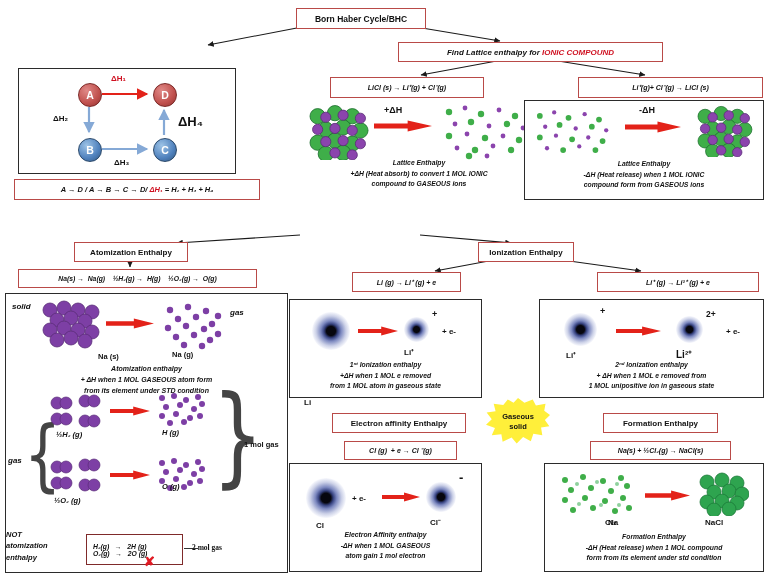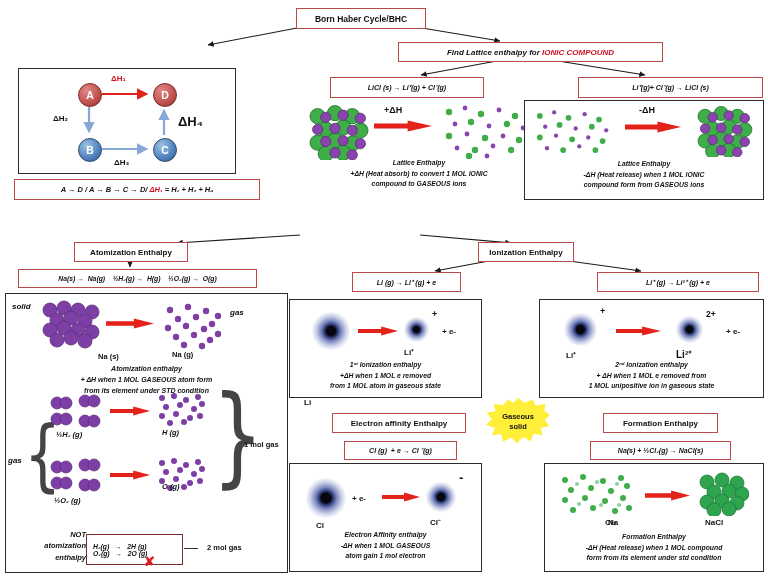--- a/index.html
+++ b/index.html
@@ -357,31 +357,31 @@
           <circle cx="44" cy="24" r="3"></circle>
         <circle cx="14" cy="31" r="3"></circle>
           <circle cx="28" cy="30" r="3"></circle>
       </g>
     </svg>
     <span class="lbl" style="left:156px;top:188px;">O (g)</span>
 
     <span class="brace" style="left:206px;top:88px;font-size:108px;">}</span>
     <span class="lbl" style="left:238px;top:146px;font-style:normal;">1 mol gas</span>
 
-    <div class="abs" style="left:0px;top:235px;width:80px;text-align:right;font-weight:700;font-style:italic;font-size:7.5px;line-height:1.5;">
+    <div class="abs" style="left:0px;top:235px;width:80px;text-align:left;font-weight:700;font-style:italic;font-size:7.5px;line-height:1.5;">
       <div>NOT</div>
       <div>atomization</div>
       <div>enthalpy</div>
     </div>
     <div class="abs" style="left:80px;top:240px;width:97px;height:31px;border:1px solid #7f2a2a;display:flex;flex-direction:column;justify-content:center;padding-left:6px;box-sizing:border-box;">
       <div class="eq" style="font-size:6.8px;font-weight:700;">H₂(g)   →   2H (g)</div>
       <div class="eq" style="font-size:6.8px;font-weight:700;">O₂(g)   →   2O (g)</div>
     </div>
     <div class="abs" style="left:178px;top:254px;width:14px;height:1px;background:#333;"></div>
-    <span class="lbl" style="left:201px;top:249px;font-style:normal;">2 mol gas</span>
+    <span class="lbl" style="left:186px;top:249px;font-style:normal;font-family:Liberation Serif, serif;">2 mol gas</span>
     <span class="abs" style="left:138px;top:260px;color:#e01b24;font-size:13px;font-weight:700;">✘</span>
   </div>
 
   <div class="rbox" style="left:352px;top:272px;width:107px;height:18px;">
     <span class="eq">Li (g) → Li⁺ (g) + e</span>
   </div>
   <div class="rbox" style="left:597px;top:272px;width:160px;height:18px;">
     <span class="eq">Li⁺ (g) → Li²⁺ (g) + e</span>
   </div>
 

